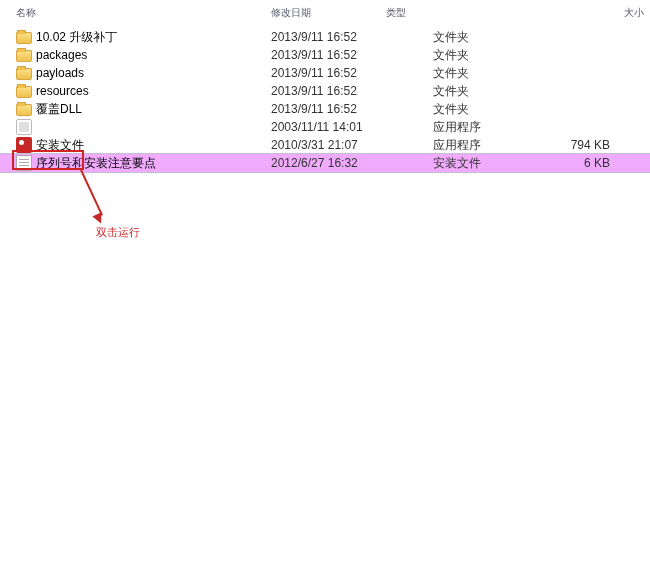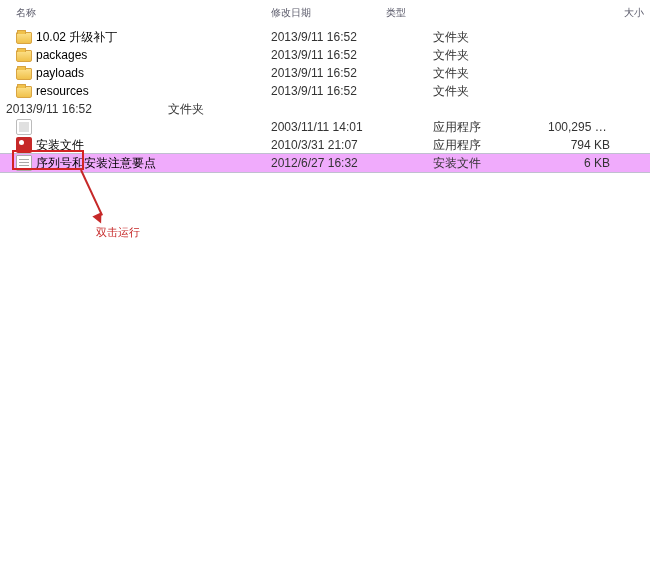--- a/index.html
+++ b/index.html
@@ -166,31 +166,34 @@
     <div class="file-row">
       <div class="cell cell-name">
         <span class="icon folder-icon"></span>
         <span>resources</span>
       </div>
       <div class="cell cell-date">2013/9/11 16:52</div>
       <div class="cell cell-type">文件夹</div>
       <div class="cell cell-size"></div>
     </div>
     <div class="file-row">
+      <div class="cell cell-name">
+        <span class="icon folder-icon"></span>
+        <span>覆盖DLL</span>
+      </div>
       <div class="cell cell-date">2013/9/11 16:52</div>
       <div class="cell cell-type">文件夹</div>
       <div class="cell cell-size"></div>
     </div>
     <div class="file-row">
       <div class="cell cell-name">
         <span class="icon app-icon"></span>
       </div>
       <div class="cell cell-date">2003/11/11 14:01</div>
       <div class="cell cell-type">应用程序</div>
-      <div class="cell cell-size">100,295 KB</div>
     </div>
     <div class="file-row">
       <div class="cell cell-name">
         <span class="icon red-app-icon"></span>
         <span>安装文件</span>
       </div>
       <div class="cell cell-date">2010/3/31 21:07</div>
       <div class="cell cell-type">应用程序</div>
       <div class="cell cell-size">794 KB</div>
     </div>

